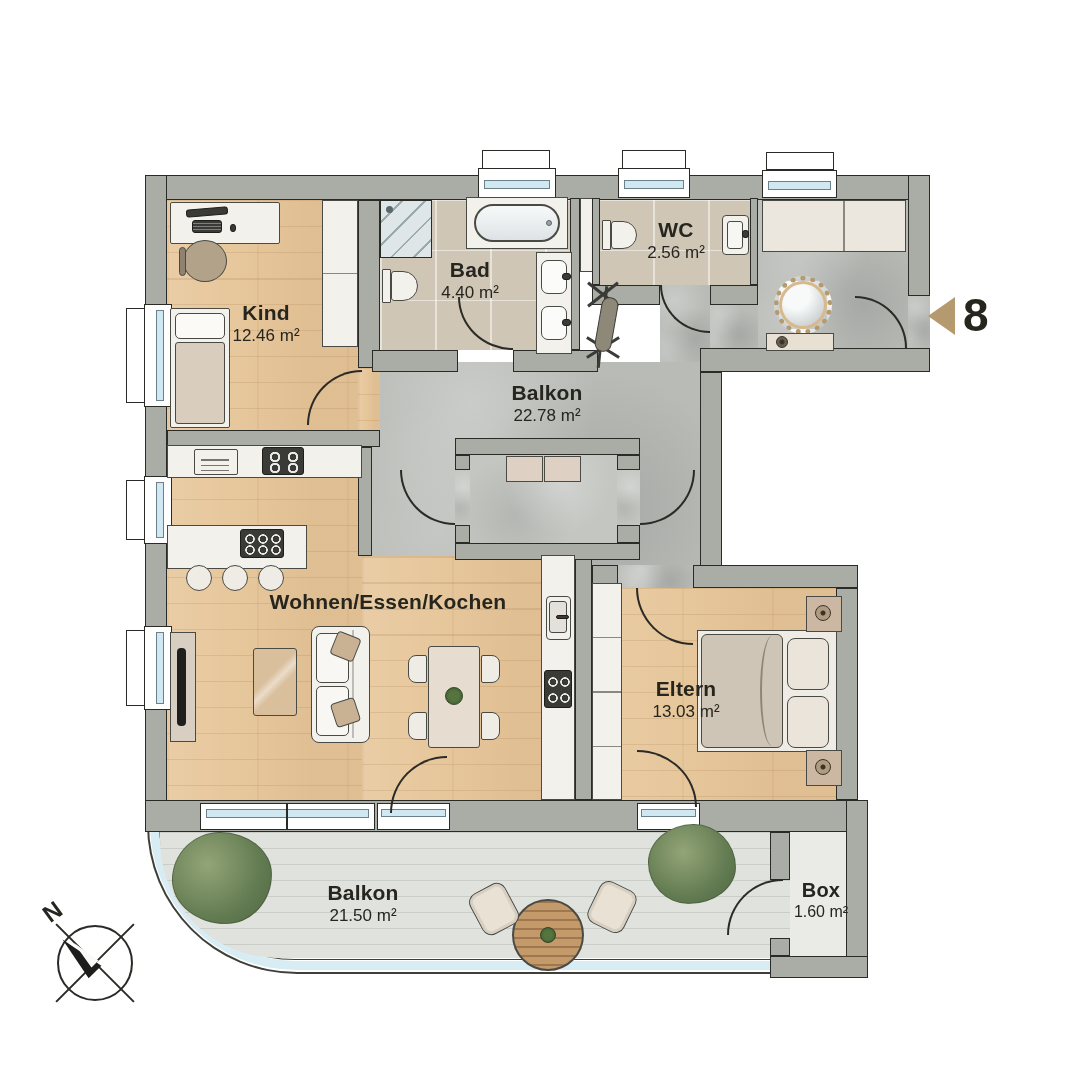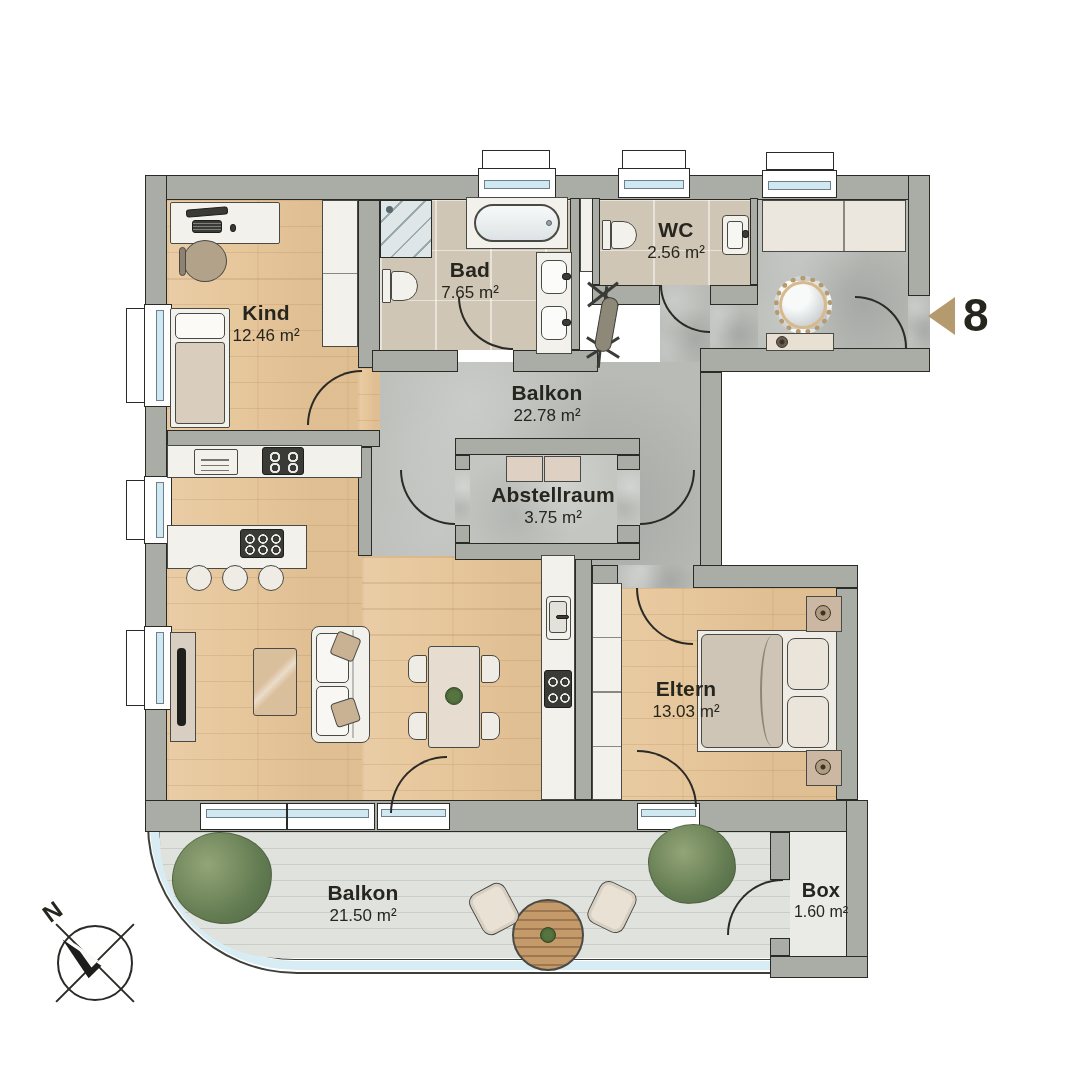--- a/index.html
+++ b/index.html
@@ -244,35 +244,32 @@
   <div class="abs door" style="left:390px;top:756px;width:57px;height:57px;border-top:2px solid #2a2a26;border-left:2px solid #2a2a26;border-top-left-radius:100%;"></div>
   <div class="abs door" style="left:637px;top:750px;width:60px;height:57px;border-top:2px solid #2a2a26;border-right:2px solid #2a2a26;border-top-right-radius:100%;"></div>
   <div class="abs door" style="left:727px;top:879px;width:56px;height:56px;border-top:2px solid #2a2a26;border-left:2px solid #2a2a26;border-top-left-radius:100%;"></div>
 
   <div class="room-label" style="left:266px;top:323px;">
     <span class="room-name">Kind</span>
     <span class="room-area">12.46 m²</span>
   </div>
   <div class="room-label" style="left:470px;top:280px;">
     <span class="room-name">Bad</span>
-    <span class="room-area">7.65 m²</span>
+    <span class="room-area">4.40 m²</span>
   </div>
   <div class="room-label" style="left:676px;top:240px;">
     <span class="room-name">WC</span>
     <span class="room-area">2.56 m²</span>
   </div>
   <div class="room-label" style="left:547px;top:403px;">
     <span class="room-name">Balkon</span>
     <span class="room-area">22.78 m²</span>
   </div>
-  <div class="room-label" style="left:553px;top:505px;">
-    <span class="room-name">Abstellraum</span>
-    <span class="room-area">3.75 m²</span>
-  </div>
   <div class="room-label" style="left:388px;top:602px;">
+    <span class="room-name">Wohnen/Essen/Kochen</span>
   </div>
   <div class="room-label" style="left:686px;top:699px;text-align:center;">
     <span class="room-name">Eltern</span>
     <span class="room-area">13.03 m²</span>
   </div>
   <div class="room-label" style="left:363px;top:903px;">
     <span class="room-name">Balkon</span>
     <span class="room-area">21.50 m²</span>
   </div>
   <div class="room-label" style="left:821px;top:900px;">

